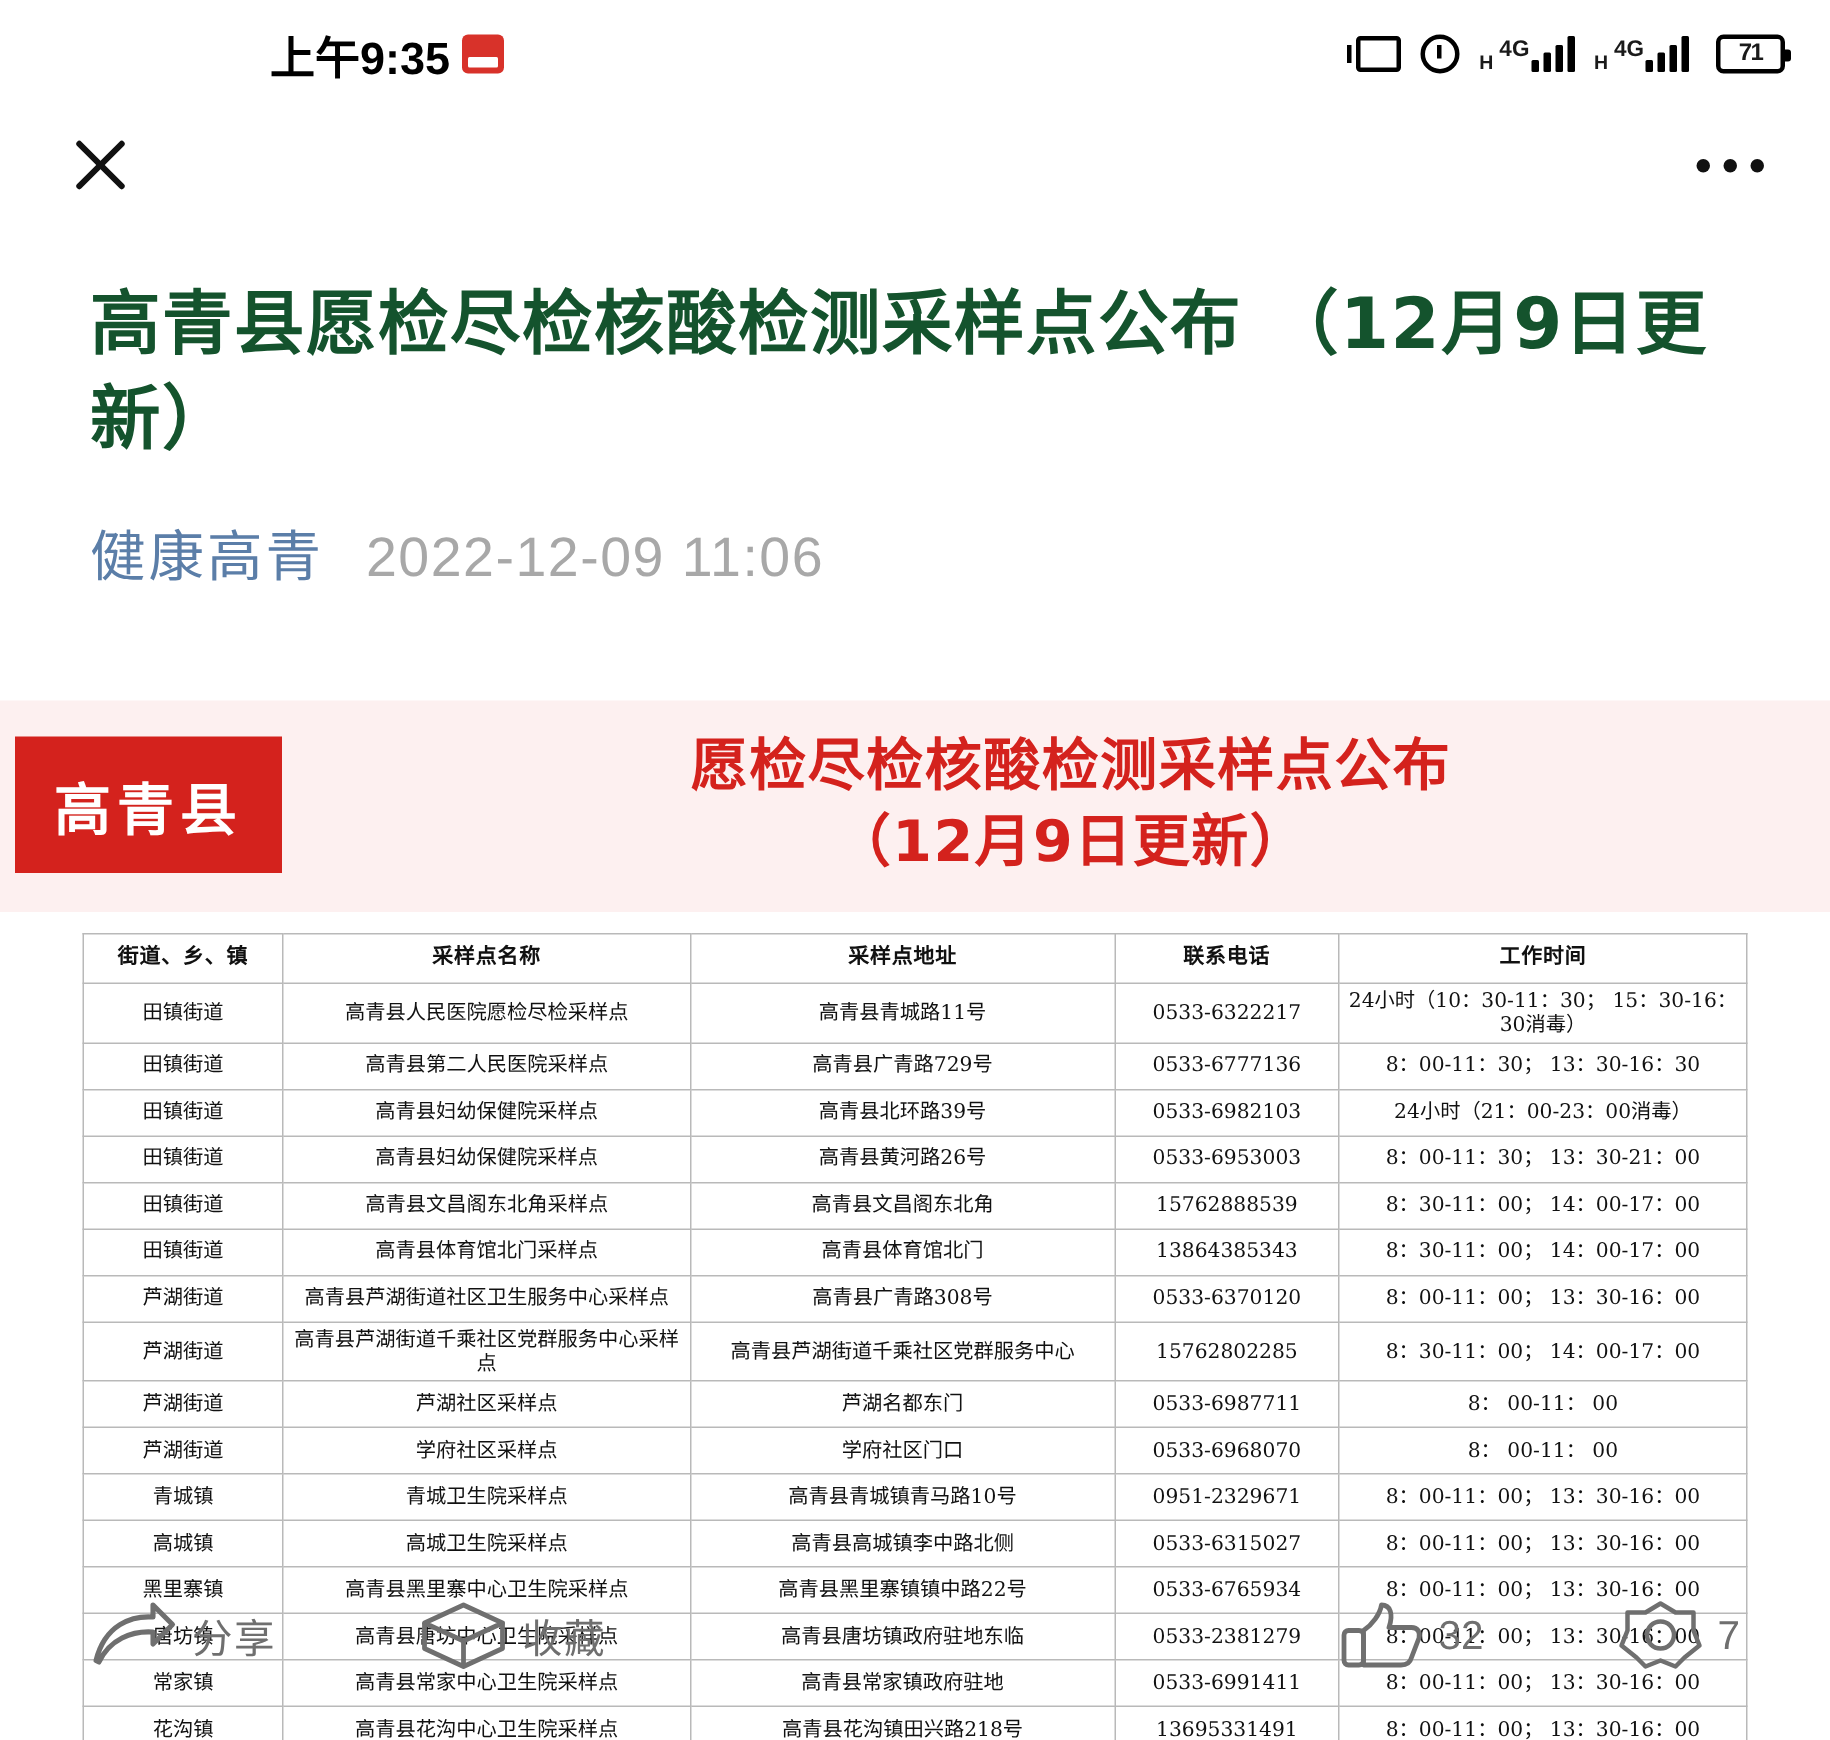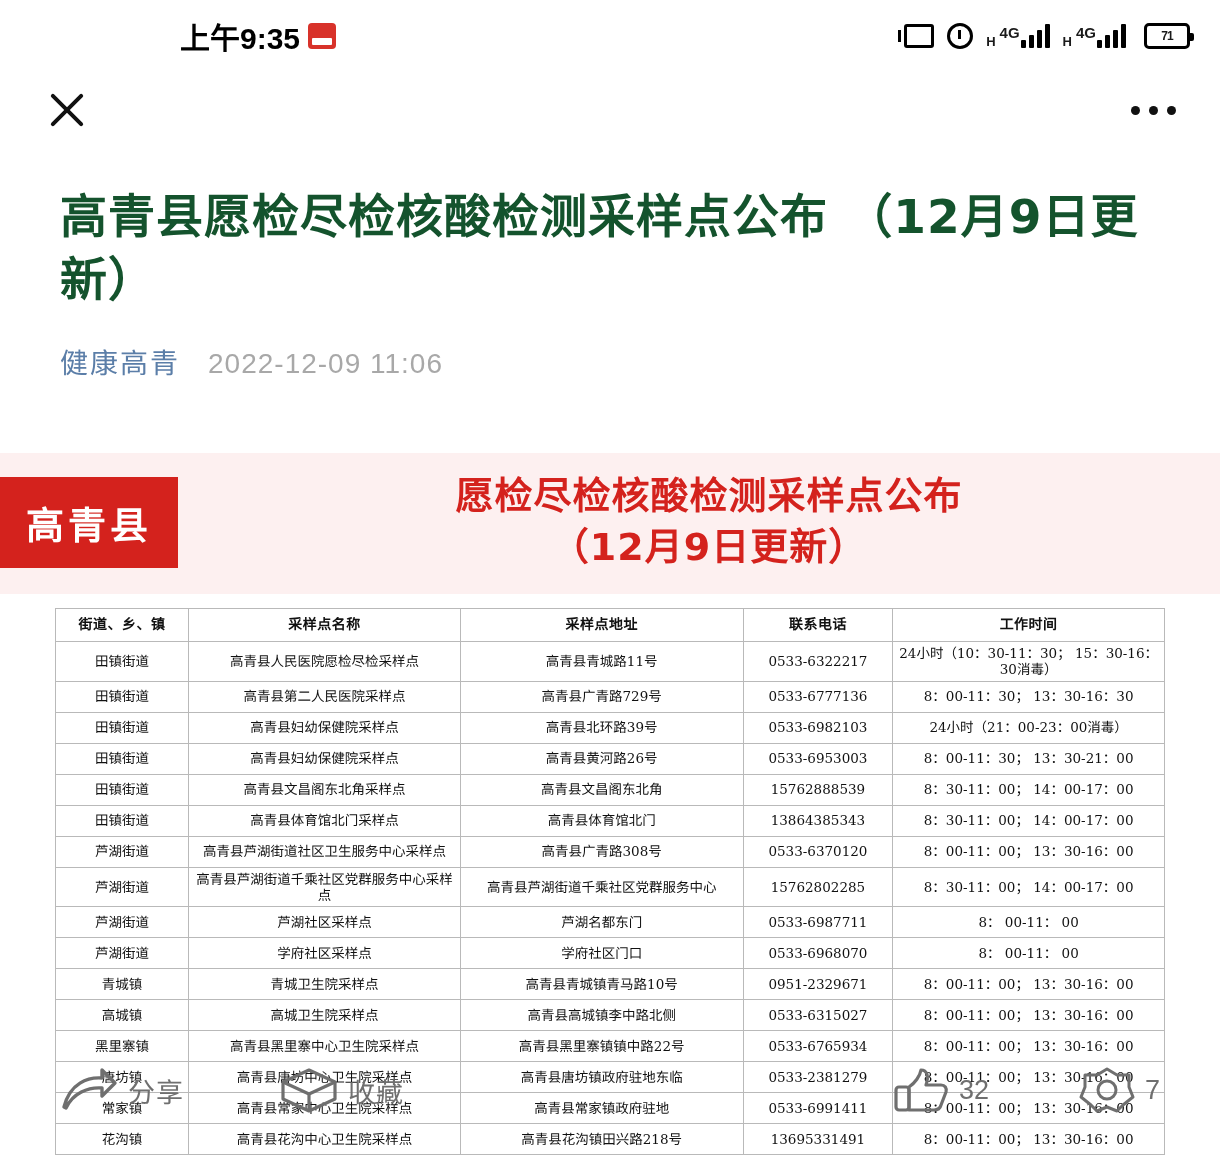--- a/index.html
+++ b/index.html
@@ -131,21 +131,21 @@
   }
   .battery::after {
     content:"";
     position:absolute;
     right: -7px; top: 7px;
     width: 4px; height: 8px;
     background:#000;
     border-radius: 0 2px 2px 0;
   }
   .battery span {
-    font-size: 12px;
+    font-size: 16px;
     font-weight: bold;
     letter-spacing: -1px;
   }
 
   
   .nav-bar {
     height: 76px;
     display: flex;
     align-items: center;
     justify-content: space-between;
@@ -191,21 +191,21 @@
     color: #14532d;
     letter-spacing: 1px;
     margin-top: 38px;
     font-family: "DejaVu Sans", "Liberation Sans", sans-serif;
   }
   .art-meta {
     margin-top: 30px;
     display: flex;
     align-items: baseline;
     gap: 28px;
-    font-size: 28px;
+    font-size: 37px;
   }
   .art-account {
     color: #5b7ea8;
     letter-spacing: 2px;
   }
   .art-date {
     color: #a8a8a8;
     letter-spacing: 1px;
   }
 
@@ -217,20 +217,21 @@
     display: flex;
     align-items: center;
   }
   .banner-tag {
     background: #d4221d;
     color: #fff;
     font-size: 38px;
     font-weight: bold;
     letter-spacing: 4px;
     padding: 18px 26px;
+    margin-left: 10px;
     white-space: nowrap;
     font-family: "DejaVu Sans", "Liberation Sans", sans-serif;
   }
   .banner-text {
     flex: 1;
     text-align: center;
     color: #d4221d;
     font-weight: bold;
     font-size: 38px;
     line-height: 1.35;

